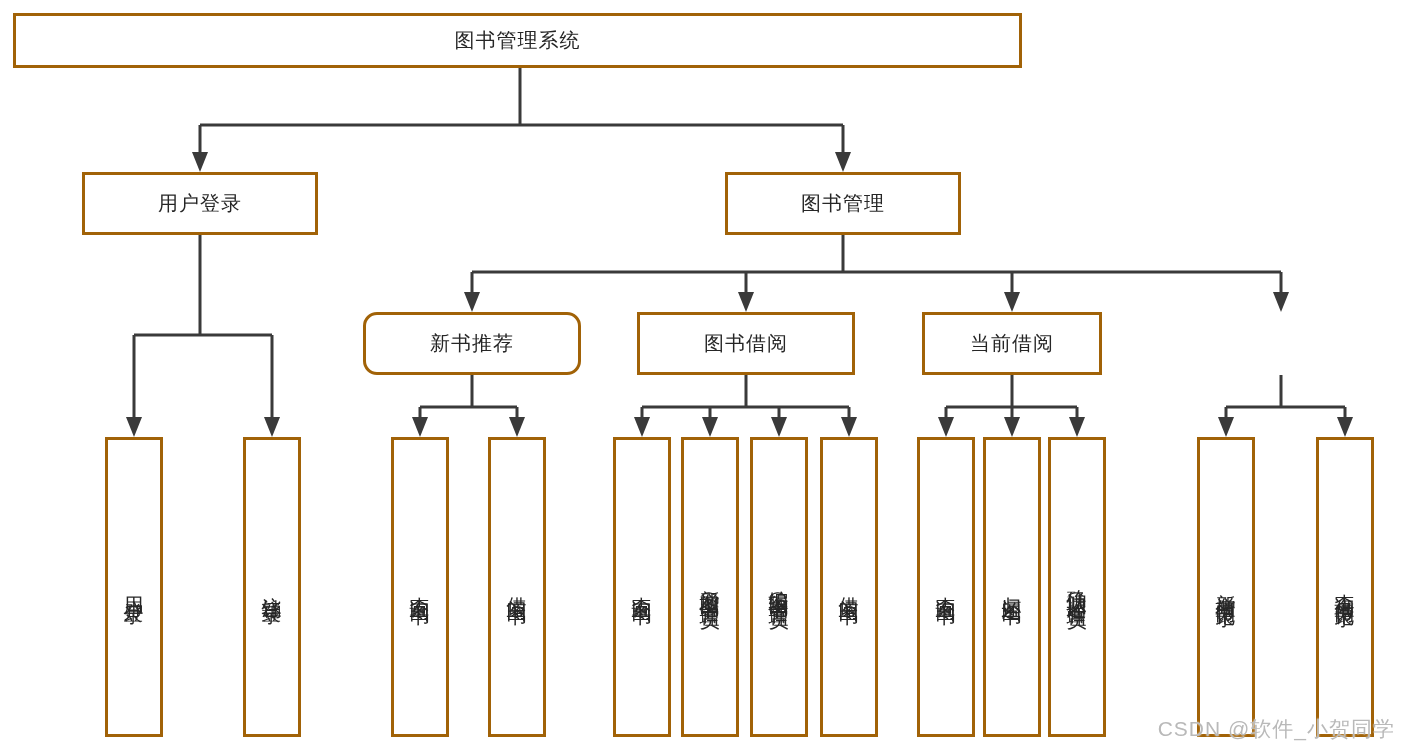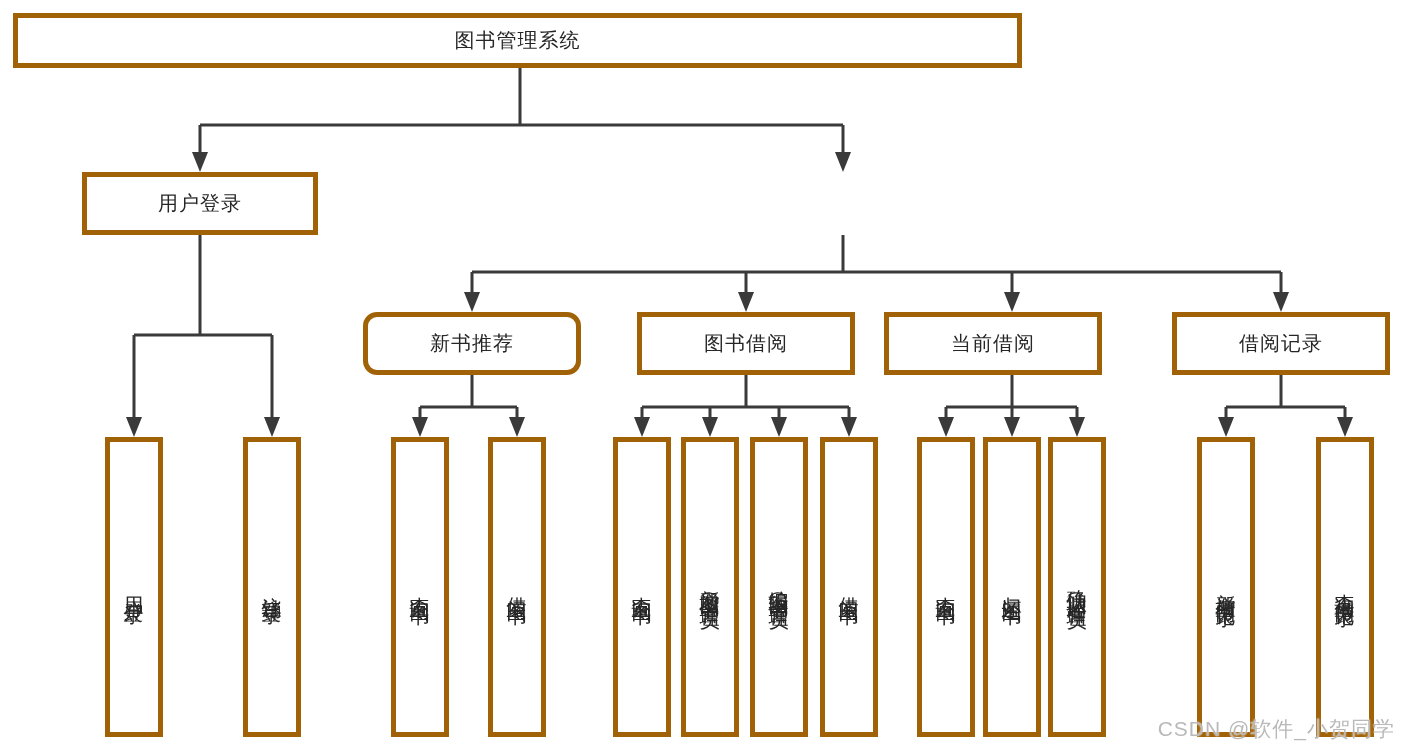--- a/index.html
+++ b/index.html
@@ -20,21 +20,21 @@
     position: absolute;
     left: 0;
     top: 0;
     z-index: 1;
     pointer-events: none;
   }
   .node {
     position: absolute;
     box-sizing: border-box;
     background: #ffffff;
-    border: 5px solid #a16207;
+    border: 3px solid #a16207;
     color: #262626;
     display: flex;
     align-items: center;
     justify-content: center;
     z-index: 2;
   }
   .node.h {
     font-size: 20px;
     letter-spacing: 1px;
     white-space: nowrap;
@@ -50,21 +50,21 @@
     font-size: 20px;
     letter-spacing: 3px;
     line-height: 1;
     max-height: 288px;
   }
   .root-box    { left: 13px;   top: 13px;  width: 1009px; height: 55px; }
   .l2-a        { left: 82px;   top: 172px; width: 236px;  height: 63px; }
   .l2-b        { left: 725px;  top: 172px; width: 236px;  height: 63px; }
   .l3-1        { left: 363px;  top: 312px; width: 218px;  height: 63px; border-radius: 14px; }
   .l3-2        { left: 637px;  top: 312px; width: 218px;  height: 63px; justify-content: center; }
-  .l3-3        { left: 884px;  top: 312px; width: 218px;  height: 63px; }
+  .l3-3        { left: 922px;  top: 312px; width: 180px;  height: 63px; }
   .l3-4        { left: 1172px; top: 312px; width: 218px;  height: 63px; }
   .g1a { left: 105px; }  .g1b { left: 243px; }
   .g2a { left: 391px; }  .g2b { left: 488px; }
   .g3a { left: 613px; }  .g3b { left: 681px; }  .g3c { left: 750px; }  .g3d { left: 820px; }
   .g4a { left: 917px; }  .g4b { left: 983px; }  .g4c { left: 1048px; }
   .g5a { left: 1197px; } .g5b { left: 1316px; }
   .watermark {
     position: absolute;
     right: 10px;
     bottom: 4px;
@@ -121,32 +121,32 @@
     </g>
   </svg>
 
   <div class="node h root-box">
     <span>图书管理系统</span>
   </div>
 
   <div class="node h l2-a">
     <span>用户登录</span>
   </div>
+  <div class="node h l2-b">
+    <span>图书管理</span>
+  </div>
 
   <div class="node h l3-1">
     <span>新书推荐</span>
   </div>
   <div class="node h l3-2">
     <span>图书借阅</span>
   </div>
   <div class="node h l3-3">
     <span>当前借阅</span>
-  </div>
-  <div class="node h l3-4">
-    <span>借阅记录</span>
   </div>
 
   <div class="node leaf g1a">
     <span class="vtext">用户登录</span>
   </div>
   <div class="node leaf g1b">
     <span class="vtext">注销登录</span>
   </div>
 
   <div class="node leaf g2a">

